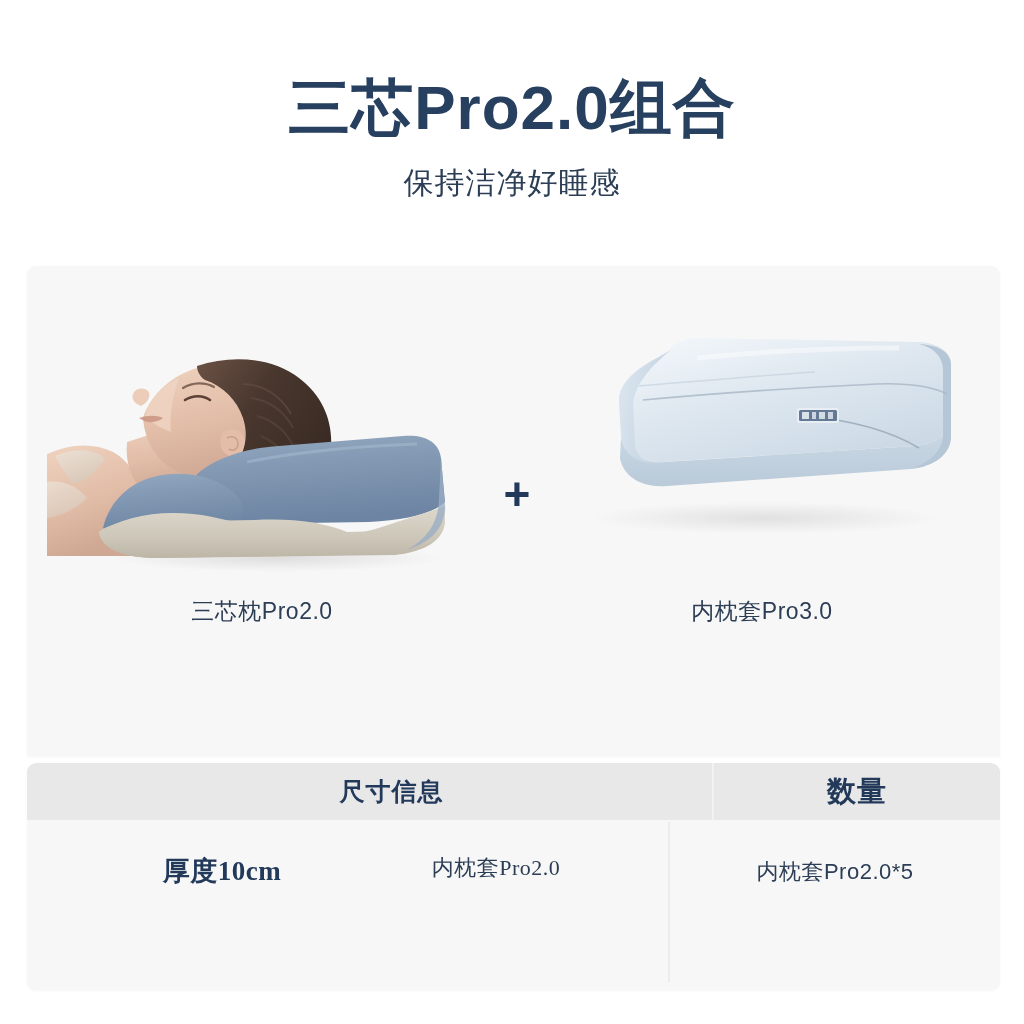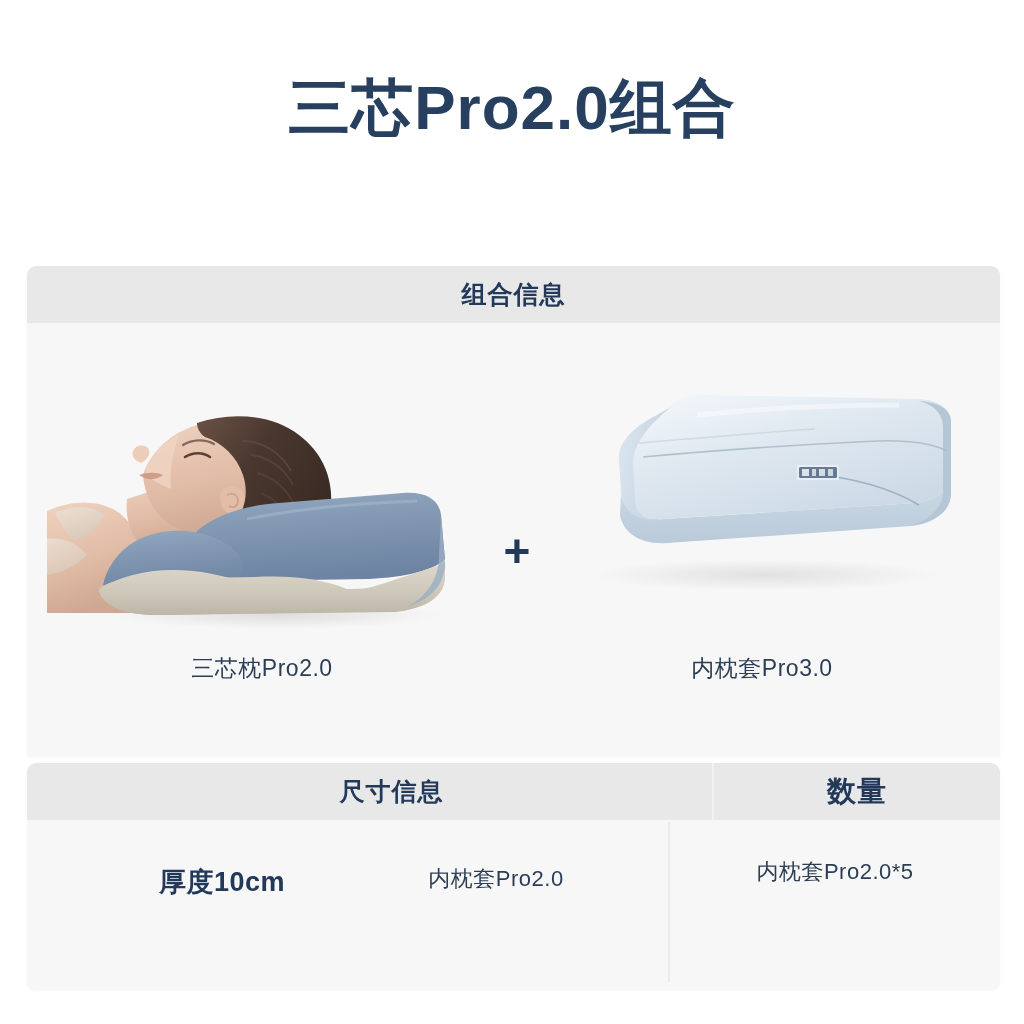--- a/index.html
+++ b/index.html
@@ -155,21 +155,22 @@
   .table-body {
     position: relative;
     height: 170px;
     display: flex;
   }
   .cell-size {
     width: 641px;
     position: relative;
     display: flex;
     align-items: flex-start;
-    padding-top: 44px;
+    padding-top: 33px;
+    font-family: Liberation Serif, serif;
   }
   .cell-divider {
     width: 2px;
     background: #ececec;
     margin-top: 2px;
     margin-bottom: 8px;
   }
   .cell-qty {
     flex: 1;
     padding-top: 32px;
@@ -205,29 +206,27 @@
   
   .fig-svg { display: block; width: 100%; height: 100%; }
 </style>
 </head>
 <body>
 
 <div class="page">
 
   <div class="title-block">
     <div class="main-title">三芯Pro2.0组合</div>
+    <div class="sub-title">保持洁净好睡感</div>
   </div>
 
   <div class="card">
 
     <div class="section section-top">
 
-      <div class="bar">
-        <div class="bar-title">组合信息</div>
-      </div>
 
       <div class="products">
 
         <div class="product product-left">
           <div class="product-figure">
             <svg class="fig-svg" viewBox="0 0 430 330" preserveAspectRatio="xMidYMid meet">
               <defs>
                 <linearGradient id="skinG" x1="0" y1="0" x2="0.3" y2="1">
                   <stop offset="0%" stop-color="#efd3c0"></stop>
                   <stop offset="55%" stop-color="#e2bda8"></stop>

